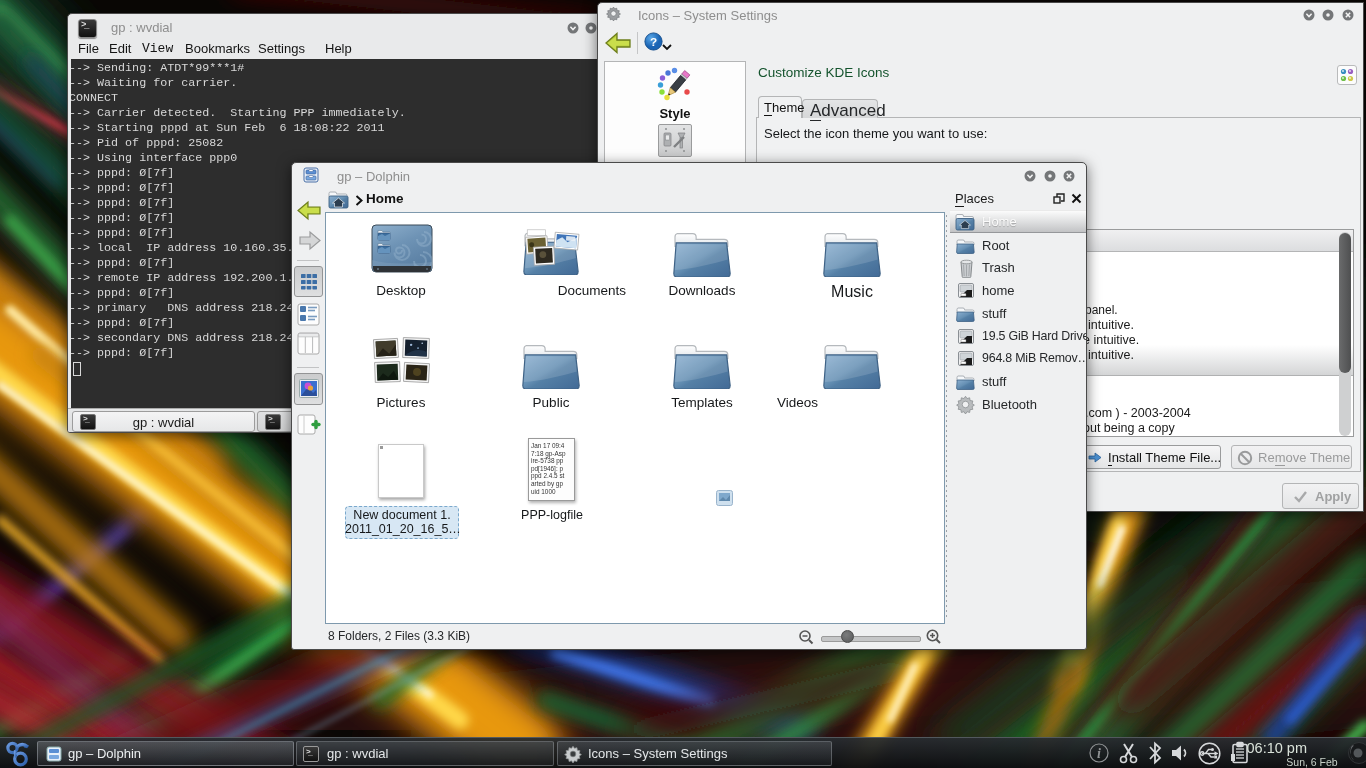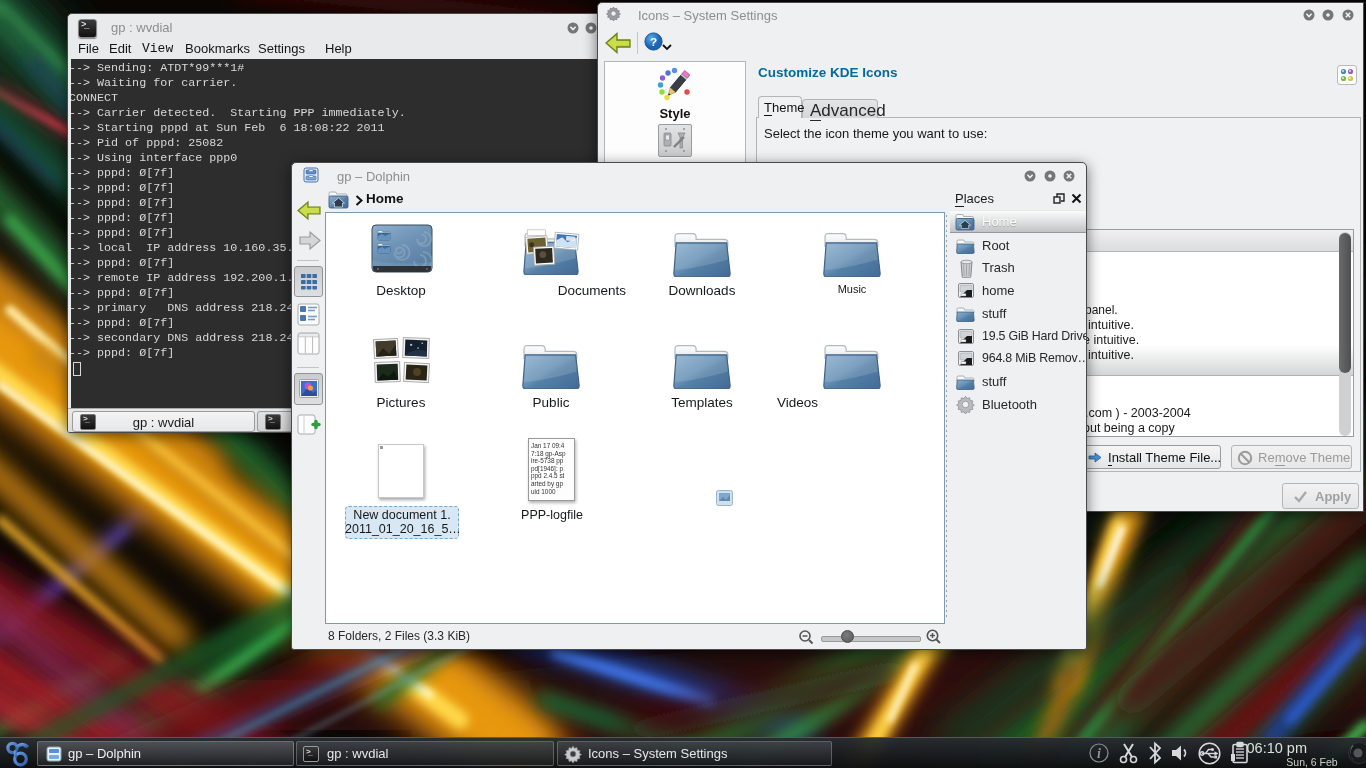--- a/index.html
+++ b/index.html
@@ -277,21 +277,21 @@
         <g fill="#8e9092">
               <circle cx="7" cy="26" r="1"></circle>
               <circle cx="25" cy="26" r="1"></circle>
               <circle cx="7" cy="4" r="1"></circle>
               <circle cx="25" cy="4" r="1"></circle>
             </g>
       </svg>
     </div>
   </div>
 
-  <div class="abs" style="left:160px;top:62px;font-size:13.5px;font-weight:bold;color:#0369a1;">Customize KDE Icons</div>
+  <div class="abs" style="left:160px;top:62px;font-size:13.5px;font-weight:normal;color:#14532d;">Customize KDE Icons</div>
 
   <div class="abs" style="left:158px;top:114px;width:605px;height:355px;border:1px solid #b4b5b6;background:#f0f1f2;box-sizing:border-box;"></div>
   <div class="abs" style="left:160px;top:93px;width:44px;height:22px;background:#f0f1f2;border:1px solid #b4b5b6;border-bottom:none;border-radius:4px 4px 0 0;box-sizing:border-box;z-index:3;"></div>
   <div class="abs" style="left:166px;top:97px;font-size:13px;color:#111;z-index:4;"><span style="border-bottom:1px solid #111;">T</span>heme</div>
   <div class="abs" style="left:204px;top:96px;width:76px;height:19px;background:linear-gradient(180deg,#e4e5e6,#d6d7d8);border:1px solid #b4b5b6;border-bottom:none;border-radius:4px 4px 0 0;box-sizing:border-box;"></div>
   <div class="abs" style="left:212px;top:98px;font-size:17px;color:#26282a;"><span style="border-bottom:1px solid #26282a;">A</span>dvanced</div>
   <div class="abs" style="left:166px;top:123px;font-size:13px;color:#16181a;">Select the icon theme you want to use:</div>
 
   <div class="abs" style="left:164px;top:226px;width:592px;height:208px;border:1px solid #9a9b9c;background:#fff;box-sizing:border-box;">
     <div class="abs" style="left:0;top:0;width:100%;height:22px;background:linear-gradient(180deg,#f0f0f1,#dcdddf);border-bottom:1px solid #b4b5b6;box-sizing:border-box;"></div>
@@ -545,21 +545,21 @@
   <svg class="abs" style="left:377px;top:172px" width="66" height="54" viewBox="0 0 54 46">
         <use href="#folder"></use>
       </svg>
   <svg class="abs" style="left:527px;top:172px" width="66" height="54" viewBox="0 0 54 46">
         <use href="#folder"></use>
       </svg>
 
   <div class="abs" style="left:34px;top:120px;width:150px;text-align:center;font-size:13.5px;color:#16181a;">Desktop</div>
   <div class="abs" style="left:184px;top:120px;width:150px;text-align:right;font-size:13.5px;color:#16181a;">Documents</div>
   <div class="abs" style="left:335px;top:120px;width:150px;text-align:center;font-size:13.5px;color:#16181a;">Downloads</div>
-  <div class="abs" style="left:485px;top:120px;width:150px;text-align:center;font-size:11px;color:#16181a;">Music</div>
+  <div class="abs" style="left:485px;top:120px;width:150px;text-align:center;font-size:16px;color:#16181a;">Music</div>
   <div class="abs" style="left:34px;top:232px;width:150px;text-align:center;font-size:13.5px;color:#16181a;">Pictures</div>
   <div class="abs" style="left:184px;top:232px;width:150px;text-align:center;font-size:13.5px;color:#16181a;">Public</div>
   <div class="abs" style="left:335px;top:232px;width:150px;text-align:center;font-size:13.5px;color:#16181a;">Templates</div>
   <div class="abs" style="left:485px;top:232px;width:150px;text-align:left;font-size:13.5px;color:#16181a;">Videos</div>
 
   <div class="abs" style="left:86px;top:281px;width:44px;height:52px;background:#fff;border:1px solid #c9c9c9;box-shadow:1px 2px 3px rgba(0,0,0,.35);">
         <div style="position:absolute;left:1px;top:1px;width:3px;height:3px;background:#999;"></div>
       </div>
   <div class="abs" style="left:53px;top:343px;width:114px;height:33px;background:#d7e7f4;border:1px dashed #7aa8cc;border-radius:4px;box-sizing:border-box;"></div>
   <div class="abs" style="left:53px;top:345px;width:114px;text-align:center;font-size:12.5px;color:#16181a;line-height:14px;">New document 1.<br>2011_01_20_16_5…</div>

